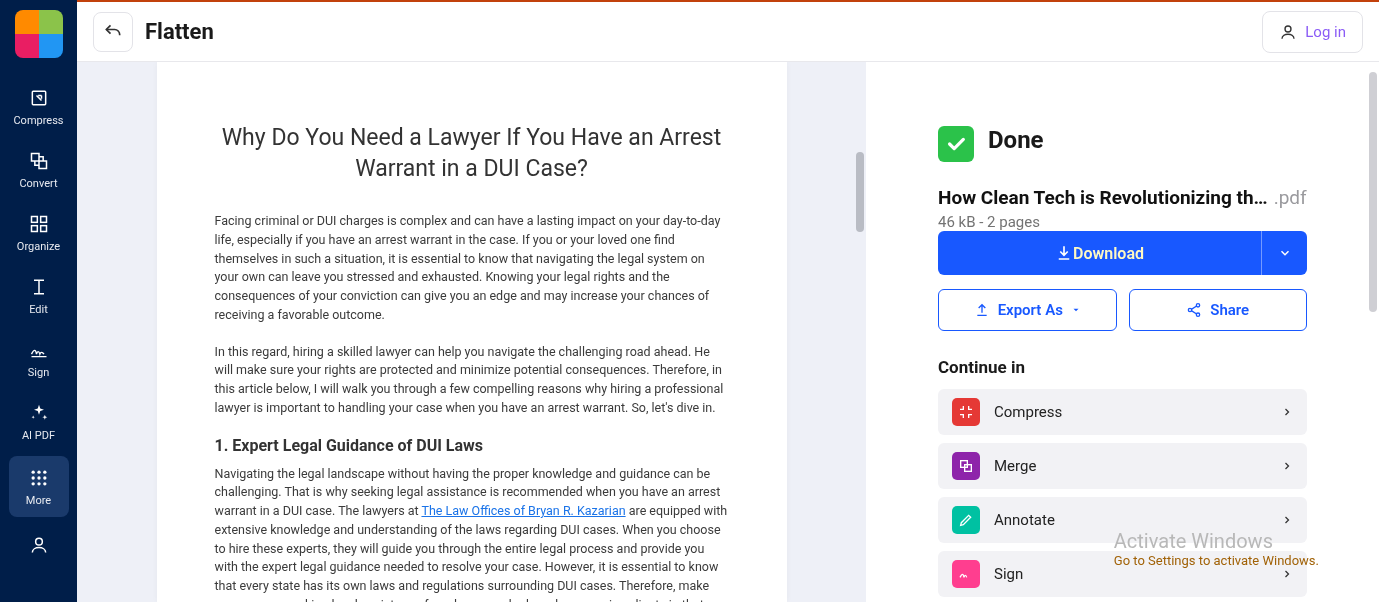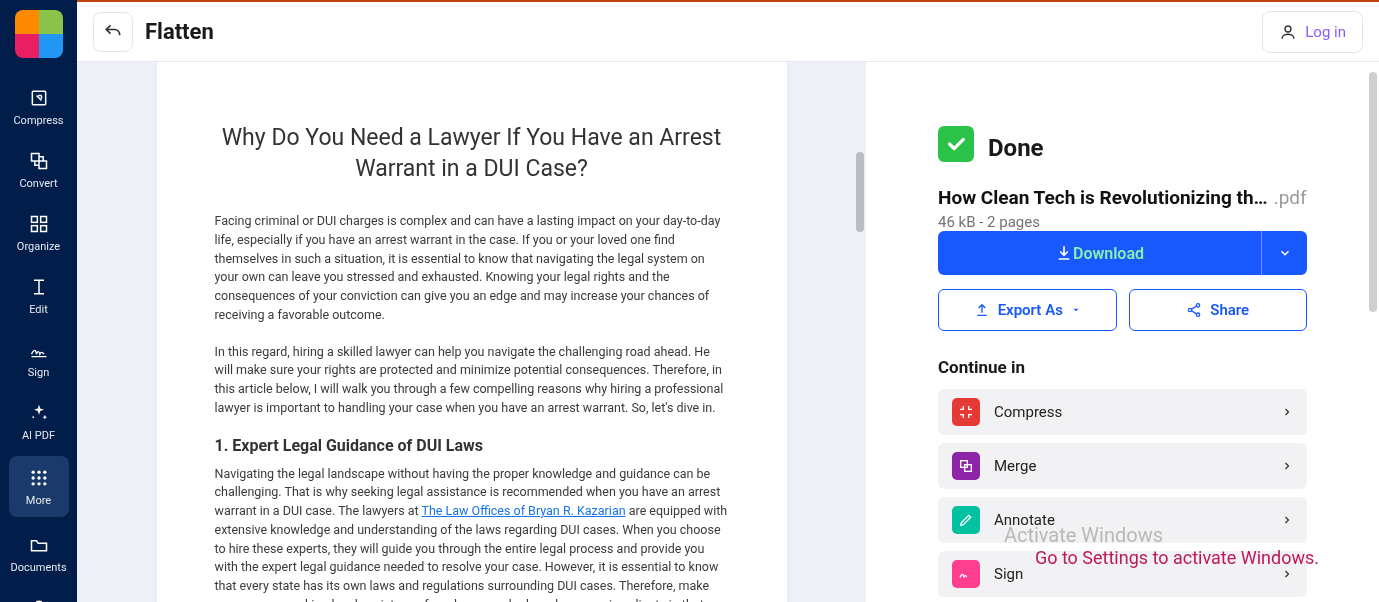--- a/index.html
+++ b/index.html
@@ -35,44 +35,44 @@
 .doc-scroll-indicator { position:absolute; right: 2px; top: 90px; width: 8px; height: 80px; background:#b9bcc4; border-radius: 4px; }
 .page { width: 630px; background:#fff; margin-top: 0; padding: 60px 58px 0; color:#2c2c2c; font-family: Arial, sans-serif; overflow:hidden; height: 100%; box-shadow: 0 0 6px rgba(0,0,0,0.04); }
 .page h1 { font-size: 23px; font-weight: 400; text-align:center; line-height:1.35; color:#333; margin-bottom: 28px; }
 .page p { font-size: 12.5px; line-height:1.5; color:#3b3b3b; margin-bottom: 18px; text-align:left; }
 .page h2 { font-size: 16px; font-weight:700; color:#333; margin: 12px 0 10px; }
 .page a { color:#1a73e8; text-decoration: underline; }
 
 
 .right-panel { width: 513px; background:#fff; position:relative; padding: 64px 72px 0 72px; overflow:hidden; }
 .rp-scroll-ind { position:absolute; right: 2px; top: 10px; width:8px; height:240px; background:#cfcfd4; border-radius:4px; }
-.done-row { display:flex; align-items:flex-end; gap:14px; margin-bottom: 24px; }
+.done-row { display:flex; align-items:flex-start; gap:14px; margin-bottom: 24px; }
 .done-badge { width:36px; height:36px; background:#2bc24a; border-radius:6px; display:flex; align-items:center; justify-content:center; }
 .done-text { font-size:24px; font-weight:700; color:#1a1a1a; }
 .fname-row { display:flex; align-items: baseline; gap:6px; margin-bottom:4px; }
 .fname { font-size:19px; font-weight:700; color:#111; max-width: 330px; white-space:nowrap; overflow:hidden; text-overflow:ellipsis; }
 .fext { font-size:19px; color:#9a9a9e; }
 .fmeta { font-size:15px; color:#737373; }
 
 .download-row { display:flex; margin-bottom: 14px; }
-.download-btn { flex:1; height:44px; background:#1858ff; color:#86efac; border:none; border-radius: 6px 0 0 6px; display:flex; align-items:center; justify-content:center; font-size:16px; font-weight:600; cursor:pointer; }
+.download-btn { flex:1; height:44px; background:#1858ff; color:#fef9c3; border:none; border-radius: 6px 0 0 6px; display:flex; align-items:center; justify-content:center; font-size:16px; font-weight:600; cursor:pointer; }
 .download-caret { width:46px; height:44px; background:#1858ff; border:none; border-left:1px solid rgba(255,255,255,0.4); border-radius: 0 6px 6px 0; display:flex; align-items:center; justify-content:center; cursor:pointer; }
 
 .secondary-row { display:flex; gap:12px; margin-bottom: 26px; align-items: flex-end; }
 .sec-btn { flex:1; height:42px; border:1.5px solid #1858ff; background:#fff; color:#1858ff; border-radius:6px; display:flex; align-items:center; justify-content:center; gap:8px; font-size:15px; font-weight:600; cursor:pointer; }
 
 .continue-title { font-size:17px; font-weight:700; color:#1a1a1a; margin-bottom: 12px; }
 .cont-item { height:46px; background:#f2f2f5; border-radius:6px; display:flex; align-items:center; padding: 0 14px; gap:14px; margin-bottom:8px; cursor:pointer; }
 .cont-icon { width:28px; height:28px; border-radius:5px; display:flex; align-items:center; justify-content:center; }
 .cont-label { font-size:15px; color:#222; flex:1; }
 .cont-chev { color:#555; }
 
 .activate-overlay { position:absolute; right: 60px; bottom: 34px; text-align:left; pointer-events:none; }
 .act-title { font-size:20px; color:#b8b8b8; }
-.act-sub { font-size:18px; color:#be185d;margin-left:31px; }
+.act-sub { font-size:13px; color:#a16207; }
 
 svg { display:block; }
 </style>
 </head>
 <body>
 
 <div class="app">
 
   <div class="sidebar">
     <div class="logo">
@@ -153,28 +153,20 @@
             <circle cx="12" cy="12" r="2"></circle>
             <circle cx="19" cy="12" r="2"></circle>
             <circle cx="5" cy="19" r="2"></circle>
             <circle cx="12" cy="19" r="2"></circle>
             <circle cx="19" cy="19" r="2"></circle>
           </svg>
       </span>
       <span>More</span>
     </div>
 
-    <div class="side-item">
-      <span class="ico">
-        <svg width="20" height="20" viewBox="0 0 24 24" fill="none" stroke="#fff" stroke-width="1.8">
-            <path d="M3 7h6l2 3h10v9H3z"></path>
-          </svg>
-      </span>
-      <span>Documents</span>
-    </div>
 
     <div class="side-item" style="padding-bottom:0;">
       <span class="ico">
         <svg width="20" height="20" viewBox="0 0 24 24" fill="none" stroke="#fff" stroke-width="1.8">
             <circle cx="12" cy="8" r="4"></circle>
             <path d="M4 21c0-4 4-6 8-6s8 2 8 6"></path>
           </svg>
       </span>
     </div>
   </div>

